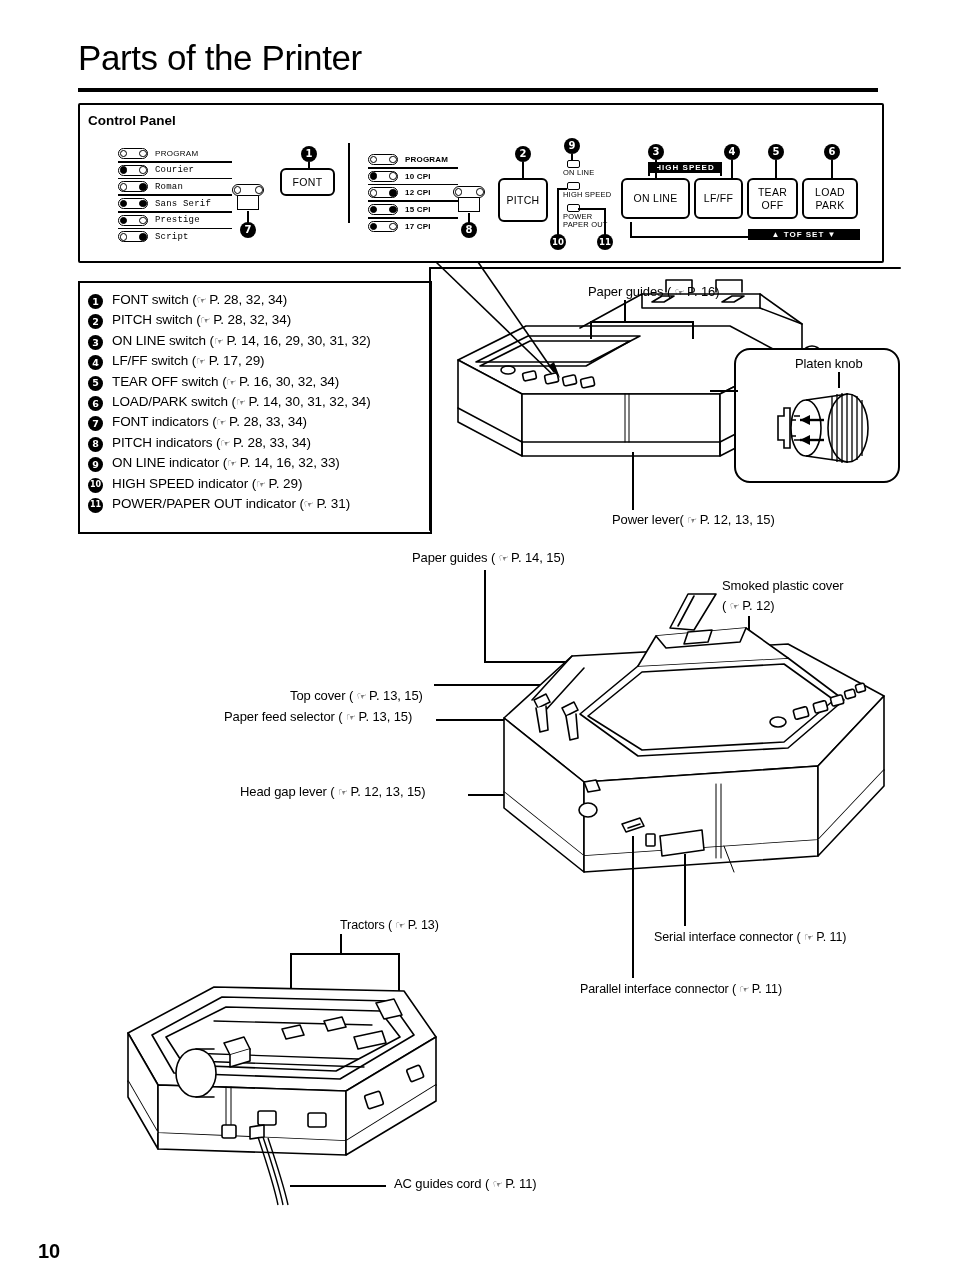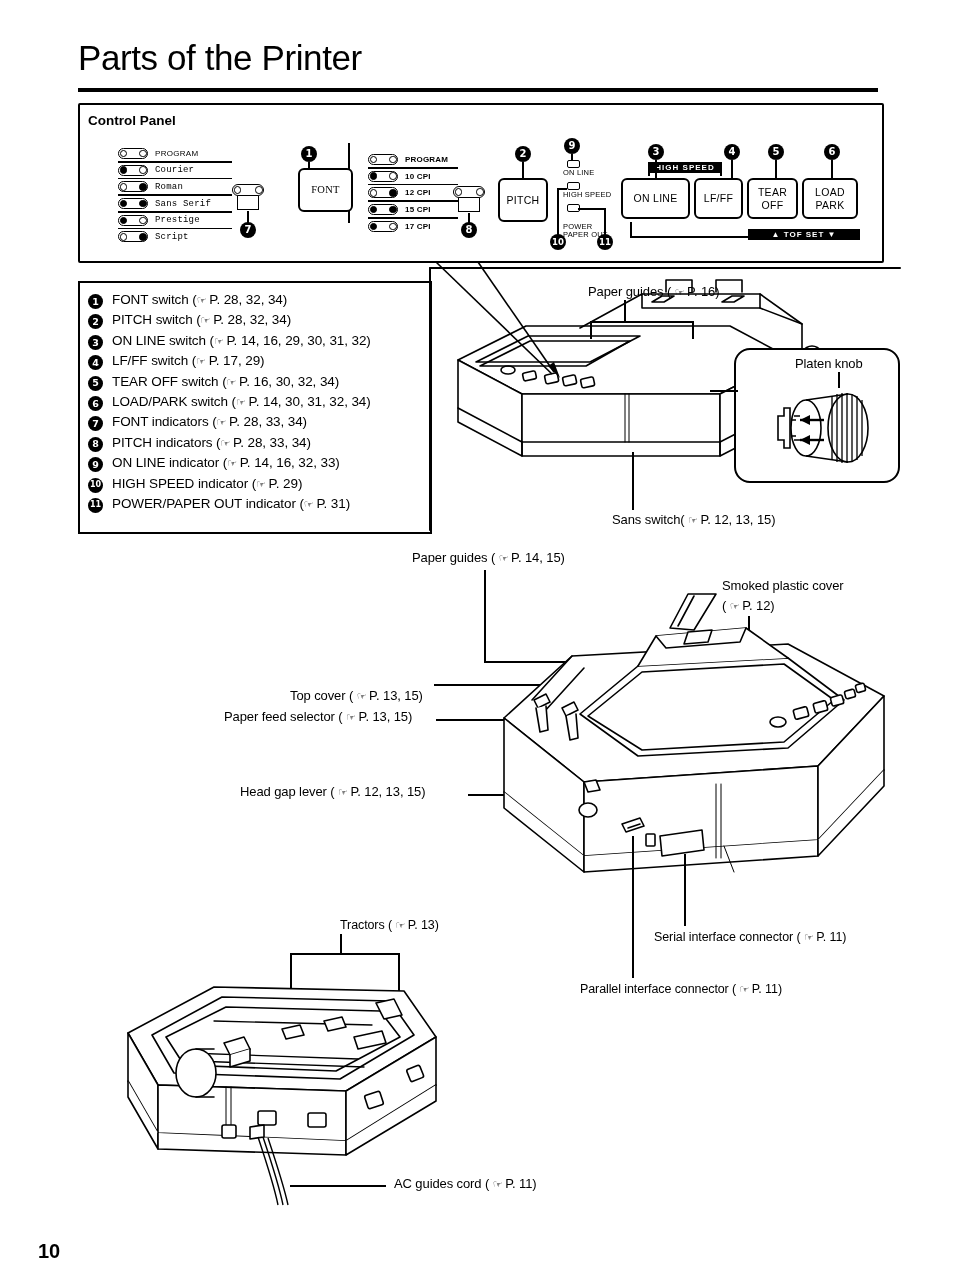--- a/index.html
+++ b/index.html
@@ -41,21 +41,21 @@
   #pitch-indicator-group .led-label{font-size:8px;font-weight:bold;letter-spacing:0.2px;}
   #pitch-indicator-group .rowline{width:90px;}
   
   .ind-bracket{width:30px;height:14px;border:1.6px solid #000;border-top:none;box-sizing:border-box;}
   
   .panel-btn{
     border:2.2px solid #000;border-radius:6px;background:#fff;
     display:flex;align-items:center;justify-content:center;text-align:center;
     font-size:10.5px;line-height:1.15;letter-spacing:0.3px;box-sizing:border-box;
   }
-  #btn-font{left:298px;top:168px;width:55px;height:44px;font-family:Liberation Serif, serif;}
+  #btn-font{left:280px;top:168px;width:55px;height:28px;}
   #btn-pitch{left:498px;top:178px;width:50px;height:44px;}
   #btn-online{left:621px;top:178px;width:69px;height:41px;}
   #btn-lfff{left:694px;top:178px;width:49px;height:41px;}
   #btn-tearoff{left:747px;top:178px;width:51px;height:41px;}
   #btn-loadpark{left:802px;top:178px;width:56px;height:41px;}
   
   .rect-led{width:13px;height:8px;border:1.8px solid #000;border-radius:2px;background:#fff;box-sizing:border-box;}
   .rect-led-label{font-size:7.5px;letter-spacing:0.2px;white-space:nowrap;line-height:1.05;}
   
   .black-bar{
@@ -238,21 +238,21 @@
       <div class="rect-led"></div>
     </div>
     <div class="rect-led-label" style="margin-top:1px;">ON LINE</div>
     <div style="margin-left:4px;margin-top:5px;">
       <div class="rect-led"></div>
     </div>
     <div class="rect-led-label" style="margin-top:1px;">HIGH SPEED</div>
     <div style="margin-left:4px;margin-top:5px;">
       <div class="rect-led"></div>
     </div>
-    <div class="rect-led-label" style="margin-top:11px;">POWER</div>
+    <div class="rect-led-label" style="margin-top:1px;">POWER</div>
     <div class="rect-led-label">PAPER OUT</div>
   </div>
 </div>
 
 <div class="abs" style="left:564px;top:138px;">
   <div class="callout-num">9</div>
 </div>
 <div class="abs lead" style="left:571px;top:154px;width:1.6px;height:7px;"></div>
 
 <div class="abs lead" style="left:557px;top:188px;width:1.6px;height:48px;"></div>
@@ -440,21 +440,21 @@
     <path d="M80 38 L56 38"></path>
     <path d="M80 58 L56 58"></path>
   </g>
   <polygon points="56,38 66,33 66,43" fill="#000"></polygon>
   <polygon points="56,58 66,53 66,63" fill="#000"></polygon>
 </svg>
 <div class="abs lead" style="left:710px;top:390px;width:28px;height:1.6px;"></div>
 
 <div class="abs lead" style="left:632px;top:452px;width:1.6px;height:58px;"></div>
 <div class="abs dlabel" style="left:612px;top:512px;">
-  <span>Sans switch(</span>
+  <span>Power lever(</span>
   <span class="hand">☞</span>
   <span>P. 12, 13, 15)</span>
 </div>
 
 <div class="abs dlabel" style="left:412px;top:550px;">
   <span>Paper guides (</span>
   <span class="hand">☞</span>
   <span>P. 14, 15)</span>
 </div>
 <div class="abs lead" style="left:484px;top:570px;width:1.6px;height:92px;"></div>

